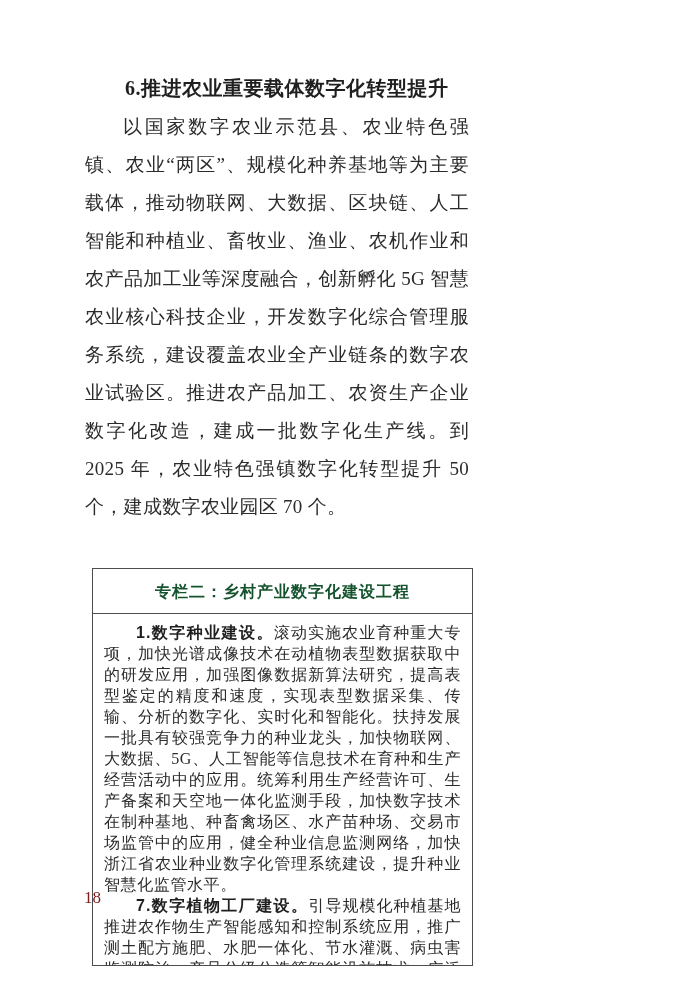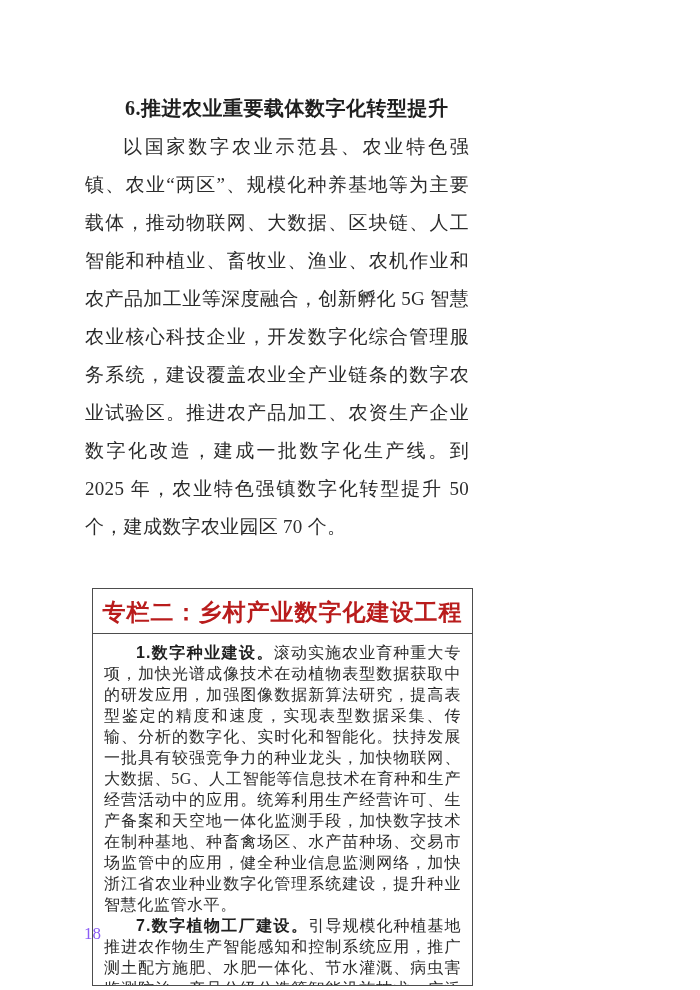--- a/index.html
+++ b/index.html
@@ -6,21 +6,21 @@
     margin: 0;
     padding: 0;
     background: #ffffff;
   }
   .page {
     position: relative;
     width: 552px;
     height: 990px;
     background: #ffffff;
     box-sizing: border-box;
-    padding: 88px 83px 0 85px;
+    padding: 68px 83px 0 85px;
     overflow: hidden;
     font-family: "Liberation Serif", "DejaVu Serif", serif;
     color: #262626;
   }
   .heading {
     margin: 0;
     font-size: 20px;
     font-weight: bold;
     line-height: 40px;
     text-indent: 2em;
@@ -43,25 +43,25 @@
     border: 1px solid #4d4d4d;
     height: 398px;
     box-sizing: border-box;
     overflow: hidden;
     background: #ffffff;
   }
   .box-title {
     text-align: center;
     font-family: "Liberation Sans", "DejaVu Sans", sans-serif;
     font-weight: bold;
-    font-size: 23px;
+    font-size: 16px;
     line-height: 24px;
     padding: 11px 0 9px 0;
     border-bottom: 1px solid #4d4d4d;
-    color: #b91c1c;
+    color: #14532d;
     letter-spacing: 1px;
   }
   .box-body {
     padding: 8px 11px 4px 11px;
   }
   .box-para {
     margin: 0;
     font-size: 16px;
     line-height: 21px;
     text-align: justify;
@@ -71,23 +71,23 @@
   }
   .box-para .lead {
     font-family: "Liberation Sans", "DejaVu Sans", sans-serif;
     font-weight: bold;
     color: #1f1f1f;
     letter-spacing: 1px;
   }
   .page-number {
     position: absolute;
     left: 84px;
-    top: 924px;
+    top: 888px;
     font-size: 17px;
-    color: #8b5cf6;
+    color: #7f1d1d;
   }
 </style>
 </head>
 <body>
 
 <div class="page">
 
   <h2 class="heading">6.推进农业重要载体数字化转型提升</h2>
 
   <p class="body-para">以国家数字农业示范县、农业特色强镇、农业“两区”、规模化种养基地等为主要载体，推动物联网、大数据、区块链、人工智能和种植业、畜牧业、渔业、农机作业和农产品加工业等深度融合，创新孵化 5G 智慧农业核心科技企业，开发数字化综合管理服务系统，建设覆盖农业全产业链条的数字农业试验区。推进农产品加工、农资生产企业数字化改造，建成一批数字化生产线。到 2025 年，农业特色强镇数字化转型提升 50 个，建成数字农业园区 70 个。</p>

